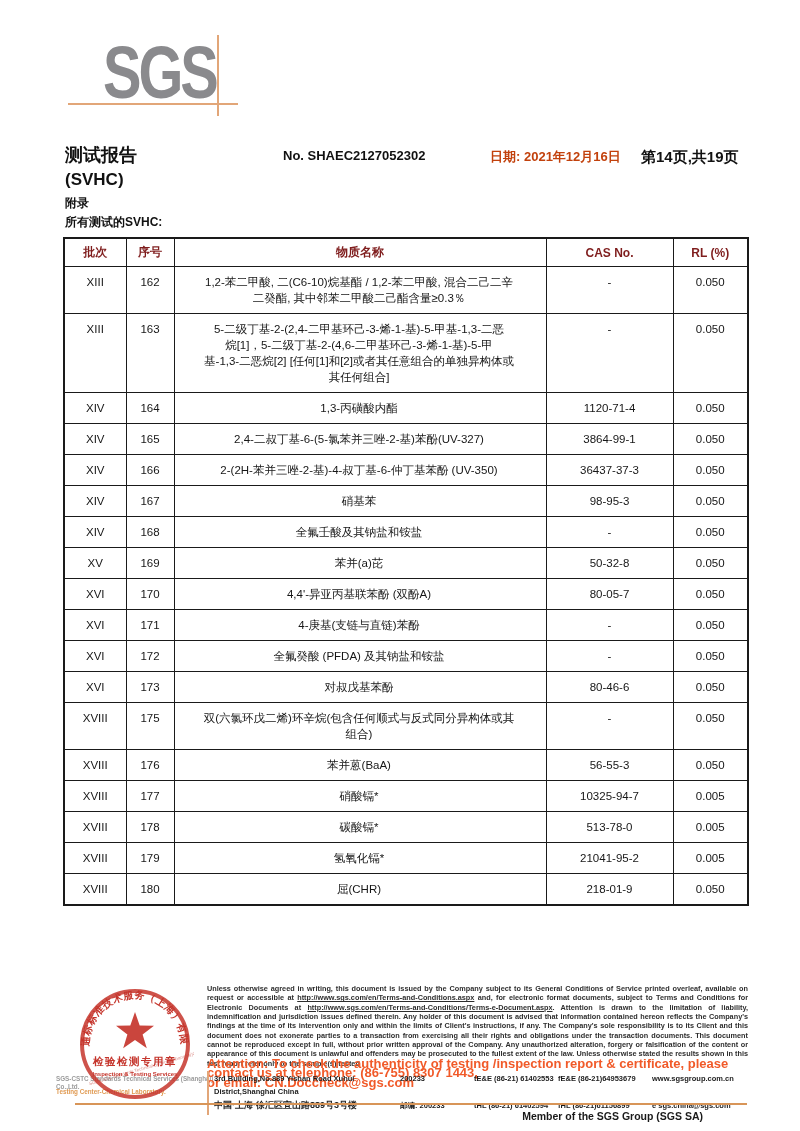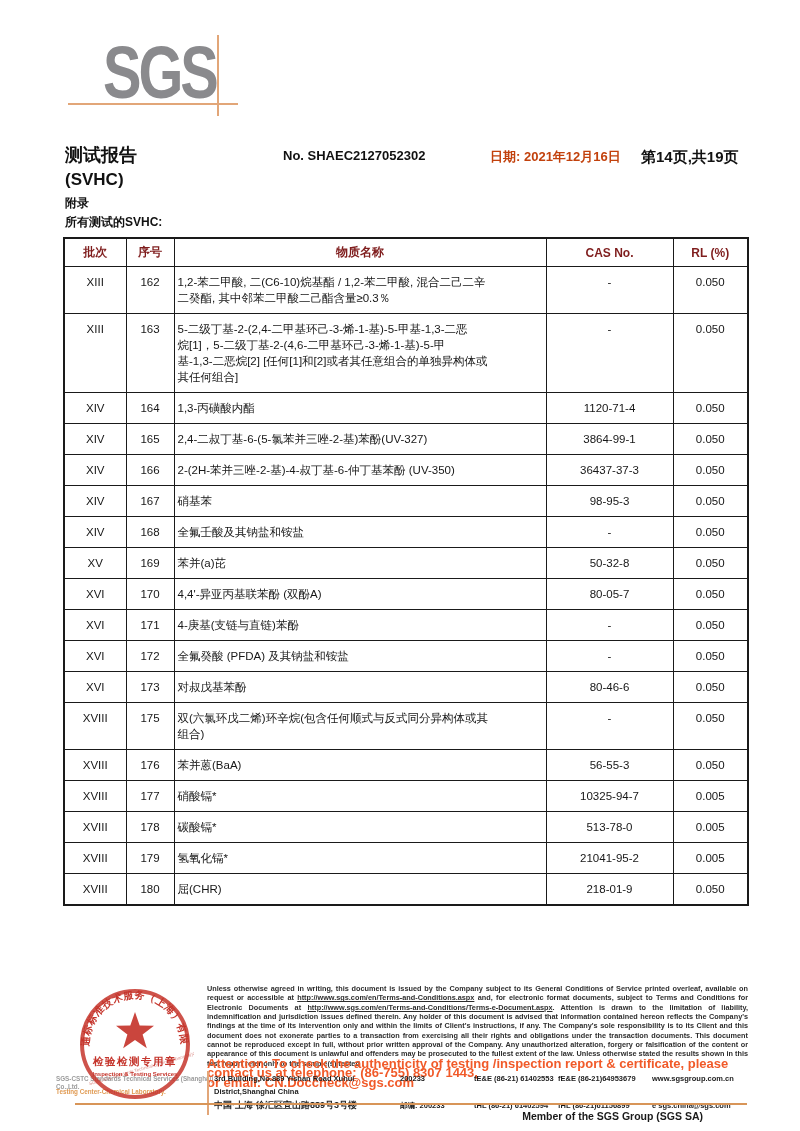--- a/index.html
+++ b/index.html
@@ -21,21 +21,21 @@
   .appendix { position:absolute; left:65px; top:195px; font-size:12px; font-weight:700; color:#111; }
   .tested-heading { position:absolute; left:65px; top:214px; font-size:12px; font-weight:700; color:#111; }
 
   
   .svhc-table { position:absolute; left:63px; top:237px; width:684px;
                 border-collapse:collapse; table-layout:fixed; border:2px solid #1a1a1a; }
   .svhc-table th { border:1px solid #1a1a1a; font-size:12px; font-weight:700; color:#7f1d1d;
                    padding:5px 2px; text-align:center; }
   .svhc-table td { border:1px solid #1a1a1a; font-size:11.5px; color:#161616;
                    padding:7px 3px; vertical-align:top; line-height:16px; text-align:center; }
-  .svhc-table td.cell-name { text-align:left; padding-right:5px;
+  .svhc-table td.cell-name { text-align:center; padding-right:5px;
                              white-space:pre-wrap; word-break:break-all; }
 
   
   .stamp-wrap { position:absolute; left:76px; top:986px; width:118px; height:118px; }
   .company-en  { position:absolute; left:56px; top:1075px; width:160px; font-size:6.3px;
                  color:#9b9b9b; font-weight:600; line-height:8px; }
   .company-dept{ position:absolute; left:56px; top:1088px; width:160px; font-size:6.3px;
                  color:#e09a52; font-weight:600; line-height:8px; }
 
   .disclaimer { position:absolute; left:207px; top:984px; width:541px; font-size:7.3px;

